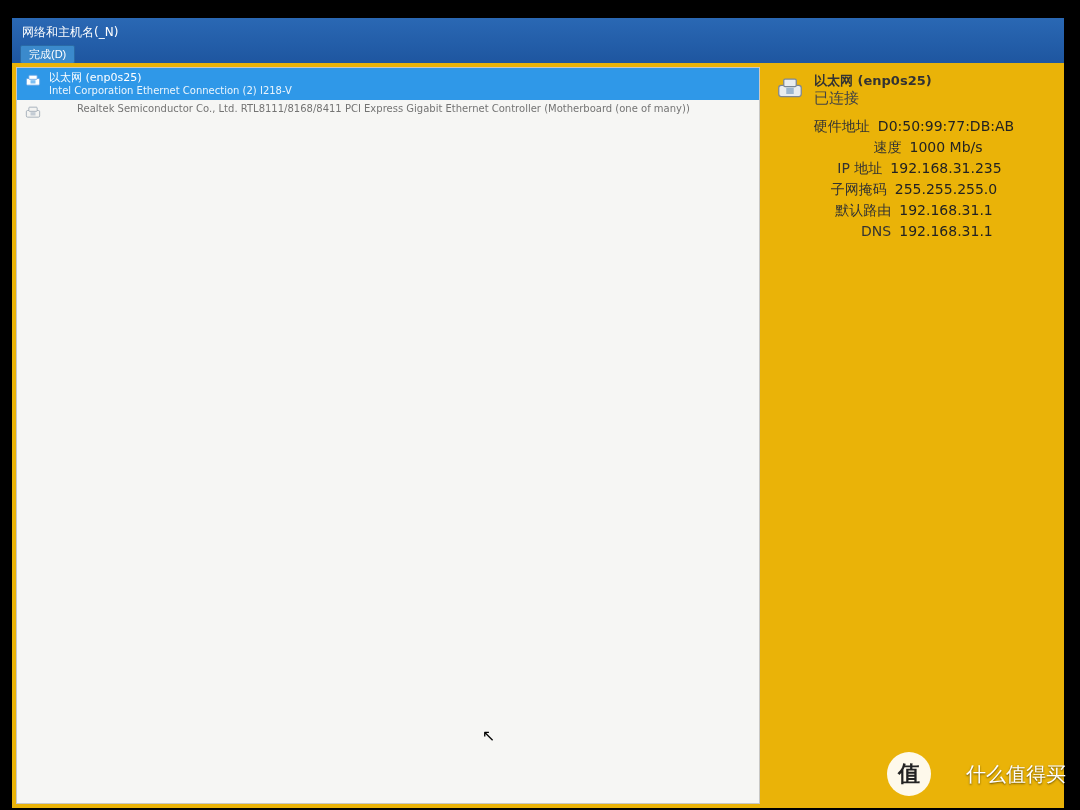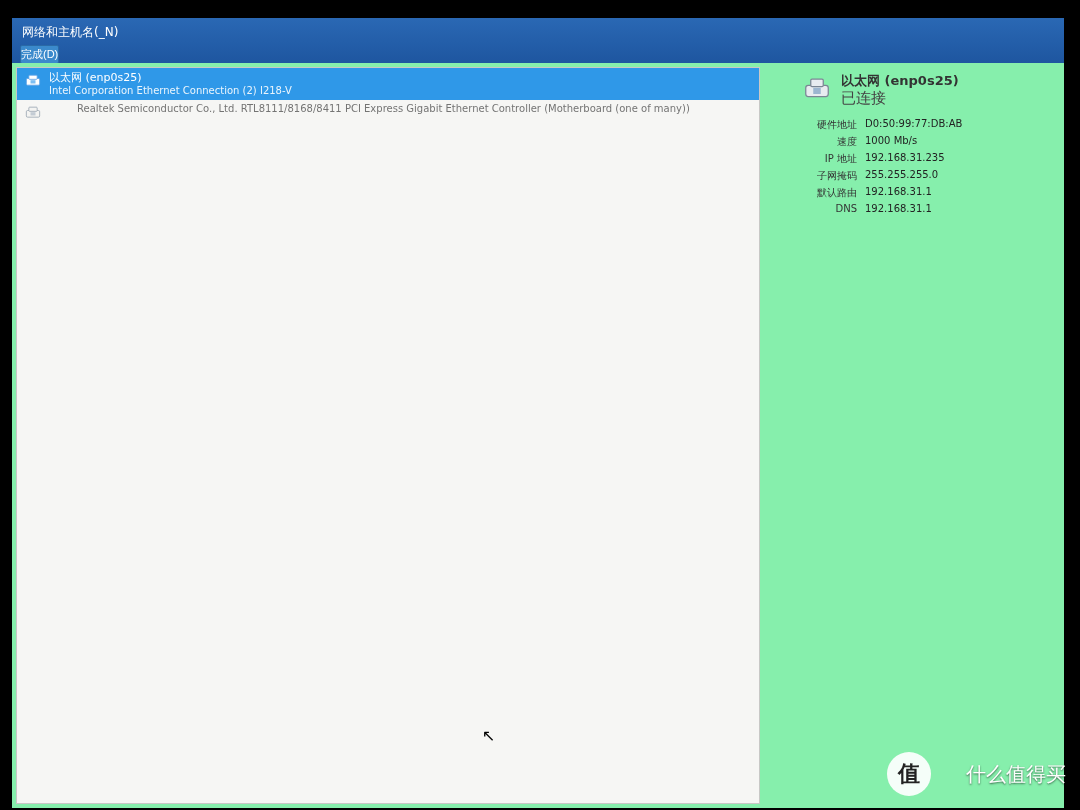--- a/index.html
+++ b/index.html
@@ -30,28 +30,27 @@
       justify-content: flex-start;
     }
     .titlebar-title { font-size: 12px; padding: 2px 2px 4px 2px; }
     .done-btn {
       align-self: flex-start;
       font-size: 11px;
       color: #fff;
       background: #3b8acc;
       border: 1px solid #2a6aa6;
       border-radius: 2px;
-      padding: 1px 0;
+      padding: 1px 8px;
       cursor: pointer;
     }
     .content {
       flex: 1;
       display: flex;
-      background: #86efac;
-      gap: 27px;
+      background: #eab308;
     }
     .left-pane {
       width: 744px;
       background: #f6f6f4;
       border: 1px solid #c8c8c6;
       margin: 4px;
       position: relative;
       overflow: hidden;
     }
     .iface {
@@ -82,21 +81,21 @@
       gap: 8px;
       padding: 4px 0 8px 0;
     }
     .detail-head-icon {
       width: 32px; height: 32px;
       display: flex; align-items: center; justify-content: center;
     }
     .detail-titles { line-height: 1.25; }
     .detail-title { font-size: 13px; font-weight: 600; }
     .detail-status { font-size: 15px; color: #444; }
-    .kv { display: flex; gap: 8px; padding: 1.5px 0; font-size: 10px; }
+    .kv { display: flex; gap: 8px; padding: 1.5px 0; font-size: 14px; justify-content: center; }
     .kv .k { width: 56px; text-align: right; color: #333; }
     .kv .v { color: #222; }
     .watermark {
       position: absolute;
       right: 14px; bottom: 14px;
       display: flex; align-items: center; gap: 10px;
       color: #fff;
       pointer-events: none;
     }
     .wm-circle {

